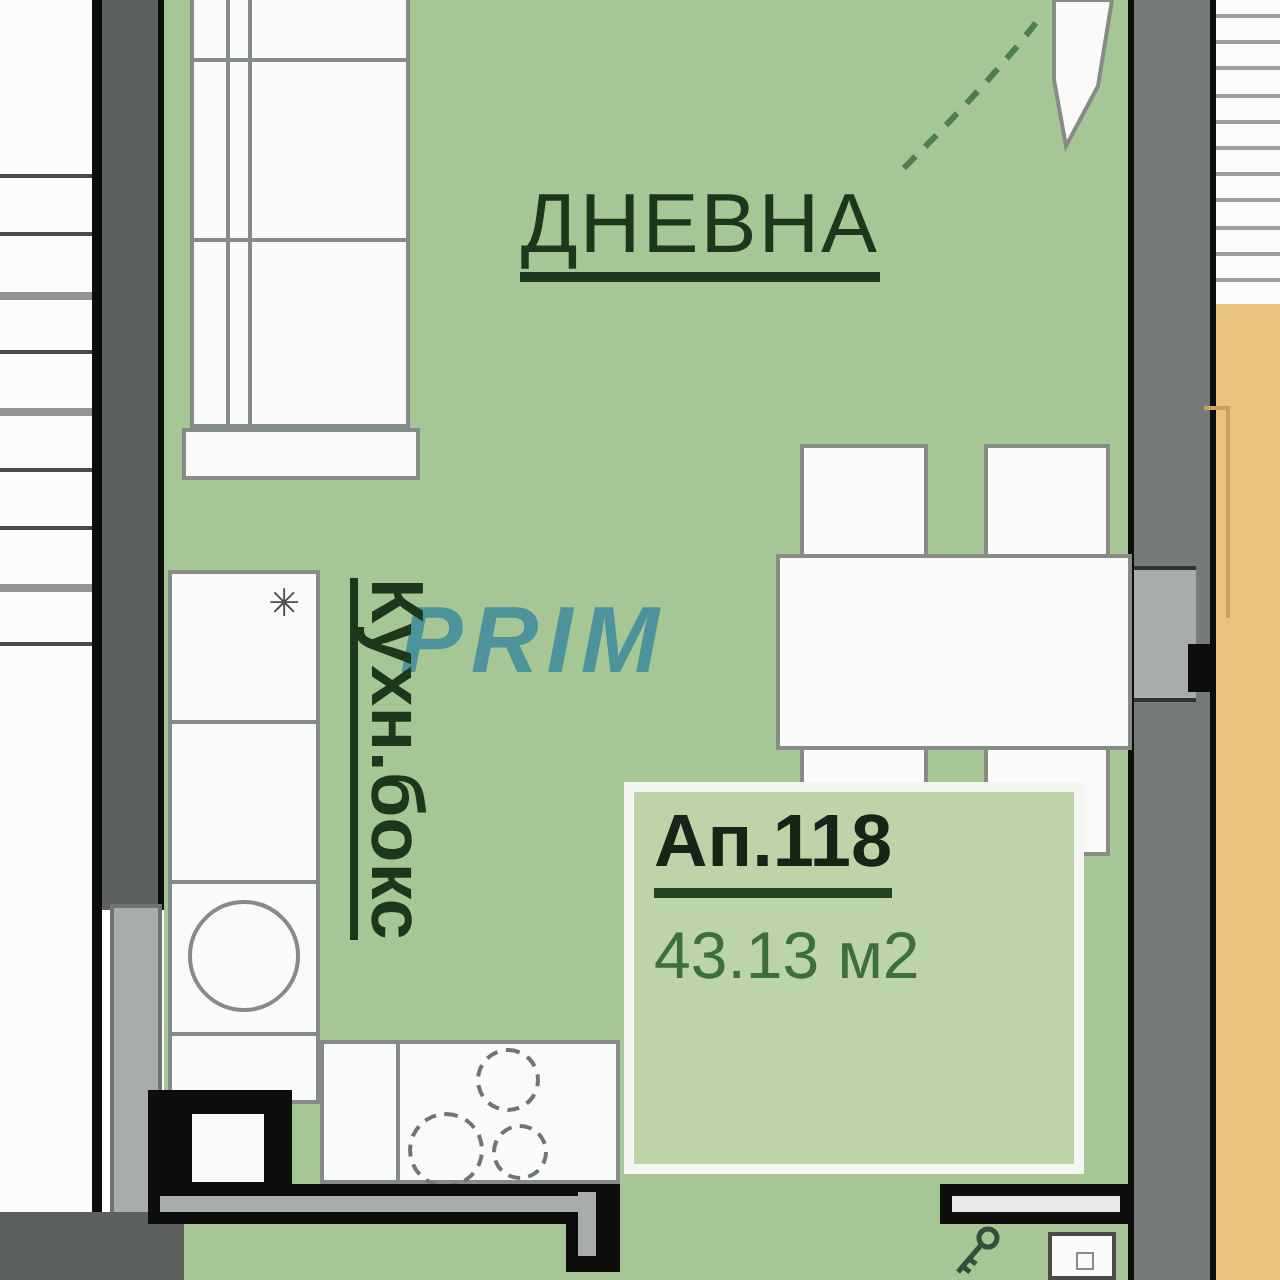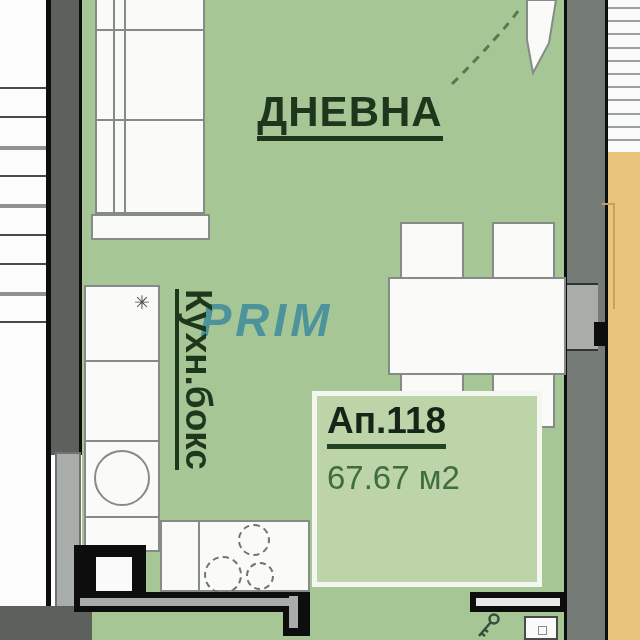--- a/index.html
+++ b/index.html
@@ -69,21 +69,21 @@
   .wallJog{left:283px;top:592px;width:27px;height:44px;background:var(--black);z-index:8;}
   .wallJog-core{left:289px;top:596px;width:9px;height:32px;background:var(--door_gray);z-index:9;}
   .wallB{left:470px;top:592px;width:96px;height:20px;background:var(--black);z-index:8;}
   .wallB-core{left:476px;top:598px;width:84px;height:8px;background:#e8e8e8;z-index:9;}
   .wsq{left:524px;top:616px;width:34px;height:24px;background:#fafafa;border:2px solid #4a4a4a;z-index:10;box-sizing:border-box;}
   .wsq-mark{position:absolute;left:12px;top:8px;width:7px;height:7px;border:1px solid #8a8a8a;}
   
   .door-svg{left:440px;top:0;width:130px;height:95px;z-index:10;}
   
   .living-label{left:238px;top:90px;width:224px;text-align:center;z-index:12;color:var(--text_dark);}
-  .living-title{display:inline-block;font-weight:bold;font-size:42px;letter-spacing:1px;
+  .living-title{display:inline-block;font-weight:normal;font-size:42px;letter-spacing:1px;
                 border-bottom:5px solid var(--text_dark);padding-bottom:2px;line-height:1.05;}
   .living-area{font-weight:bold;font-size:27px;color:var(--text_green);margin-top:4px;}
   .apt-box{left:312px;top:391px;width:230px;height:196px;background:var(--label_green);
            border:5px solid #f4f6f1;box-sizing:border-box;z-index:12;padding:6px 17px 0 10px;}
   .apt-num{display:inline-block;font-weight:bold;font-size:37px;color:#172418;
            border-bottom:5px solid #234423;padding-bottom:3px;line-height:1.05;}
   .apt-type{font-size:37px;color:var(--text_green);margin-top:8px;line-height:1.1;}
   .apt-area{font-size:33px;color:var(--text_green);margin-top:10px;}
   .kitchen-label{left:217px;top:289px;transform:rotate(90deg);transform-origin:top left;
                  font-weight:bold;font-size:37px;color:var(--text_dark);white-space:nowrap;
@@ -193,16 +193,16 @@
   <div class="abs watermark">PRIM</div>
 
   <div class="abs living-label">
     <div class="living-title">ДНЕВНА</div>
   </div>
 
   <div class="abs kitchen-label">Кухн.бокс</div>
 
   <div class="abs apt-box">
     <div class="apt-num">Ап.118</div>
-    <div class="apt-area">67.67 м2</div>
+    <div class="apt-area">43.13 м2</div>
   </div>
 
 </div>
 
 </body></html>

